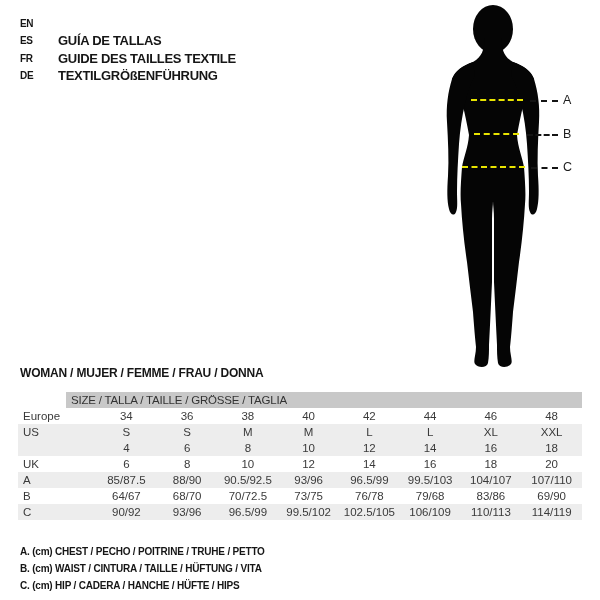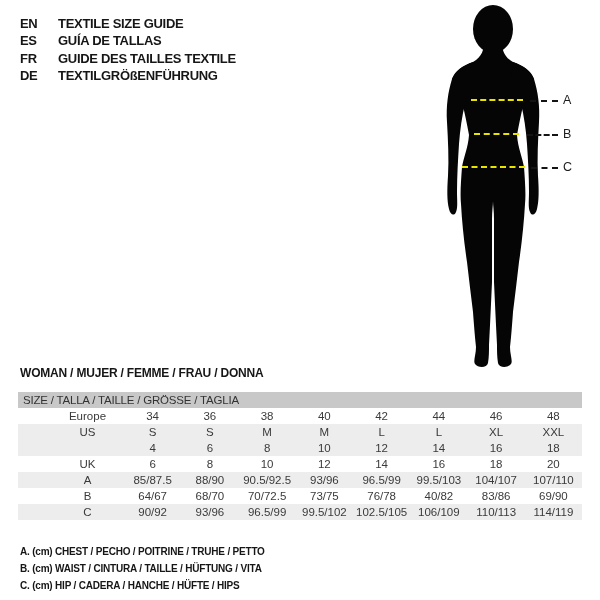--- a/index.html
+++ b/index.html
@@ -3,50 +3,49 @@
 <meta charset="utf-8">
 <style>
   html,body{margin:0;padding:0;background:#ffffff;}
   .canvas{
     position:relative;width:600px;height:600px;background:#ffffff;overflow:hidden;
     font-family:"Liberation Sans","DejaVu Sans",sans-serif;color:#111;
   }
   
   .lang-block{position:absolute;left:20px;top:15px;}
   .lang-row{display:flex;line-height:17.4px;}
-  .lang-code{width:38px;font-size:13px;font-weight:bold;letter-spacing:-0.3px;color:#161616;}
+  .lang-code{width:38px;font-size:10px;font-weight:bold;letter-spacing:-0.3px;color:#161616;}
   .lang-title{font-size:13px;font-weight:bold;letter-spacing:-0.3px;color:#161616;white-space:nowrap;}
   
   .figure-svg{position:absolute;left:437px;top:4px;}
   .yseg{position:absolute;height:0;border-top:2px dashed #e8e400;}
   .bseg{position:absolute;height:0;border-top:2px dashed #141414;}
   .m-label{position:absolute;font-size:12.5px;color:#1c1c1c;font-weight:normal;}
   
   .section-title{position:absolute;left:20px;top:366px;font-size:12px;font-weight:bold;
     letter-spacing:-0.2px;color:#161616;white-space:nowrap;}
   
   .size-table{position:absolute;left:18px;top:392px;width:564px;font-size:11.5px;color:#3a3a3a;}
   .t-header{height:16px;line-height:16px;padding-left:5px;letter-spacing:-0.2px;color:#333;}
   .t-row{display:flex;height:16px;line-height:16px;}
-  .t-label{width:78px;padding-left:5px;box-sizing:border-box;text-align:center;margin-left:28px;}
+  .t-label{width:78px;padding-left:5px;box-sizing:border-box;text-align:left;}
   .t-cell{flex:1;text-align:center;}
   
   .legend{position:absolute;left:20px;top:543px;}
   .legend-line{font-size:10px;font-weight:bold;letter-spacing:-0.2px;
     line-height:17.2px;color:#161616;white-space:nowrap;}
 </style>
 </head>
 <body>
 
 <div class="canvas">
 
   <div class="lang-block" id="lang-block">
       <div class="lang-row">
         <span class="lang-code">EN</span>
-        <span class="lang-title">TEXTILE SIZE GUIDE</span>
       </div>
       <div class="lang-row">
         <span class="lang-code">ES</span>
         <span class="lang-title">GUÍA DE TALLAS</span>
       </div>
       <div class="lang-row">
         <span class="lang-code">FR</span>
         <span class="lang-title">GUIDE DES TAILLES TEXTILE</span>
       </div>
       <div class="lang-row">
@@ -121,21 +120,21 @@
   <div class="bseg" style="left: 527px; top: 134px; width: 31px; border-top-color: rgb(20, 20, 20);"></div>
   <span class="m-label" style="left:563px;top:127px;">B</span>
 
   <div class="yseg" style="left: 462px; top: 166px; width: 63px; border-top-color: rgb(232, 228, 0);"></div>
   <div class="bseg" style="left: 531px; top: 167px; width: 27px; border-top-color: rgb(20, 20, 20);"></div>
   <span class="m-label" style="left:563px;top:160px;">C</span>
 
   <div class="section-title">WOMAN / MUJER / FEMME / FRAU / DONNA</div>
 
   <div class="size-table">
-    <div class="t-header" style="background: rgb(200, 200, 200);">SIZE / TALLA / TAILLE / GRÖSSE / TAGLIA</div>
+    <div class="t-header" style="background: rgb(200, 200, 200); margin-left: 48px;">SIZE / TALLA / TAILLE / GRÖSSE / TAGLIA</div>
     <div id="t-rows">
         <div class="t-row">
           <span class="t-label">Europe</span>
           <span class="t-cell">34</span>
           <span class="t-cell">36</span>
           <span class="t-cell">38</span>
           <span class="t-cell">40</span>
           <span class="t-cell">42</span>
           <span class="t-cell">44</span>
           <span class="t-cell">46</span>
@@ -185,21 +184,21 @@
           <span class="t-cell">104/107</span>
           <span class="t-cell">107/110</span>
         </div>
         <div class="t-row">
           <span class="t-label">B</span>
           <span class="t-cell">64/67</span>
           <span class="t-cell">68/70</span>
           <span class="t-cell">70/72.5</span>
           <span class="t-cell">73/75</span>
           <span class="t-cell">76/78</span>
-          <span class="t-cell">40/82</span>
+          <span class="t-cell">79/68</span>
           <span class="t-cell">83/86</span>
           <span class="t-cell">69/90</span>
         </div>
         <div class="t-row" style="background: rgb(237, 237, 237);">
           <span class="t-label">C</span>
           <span class="t-cell">90/92</span>
           <span class="t-cell">93/96</span>
           <span class="t-cell">96.5/99</span>
           <span class="t-cell">99.5/102</span>
           <span class="t-cell">102.5/105</span>

